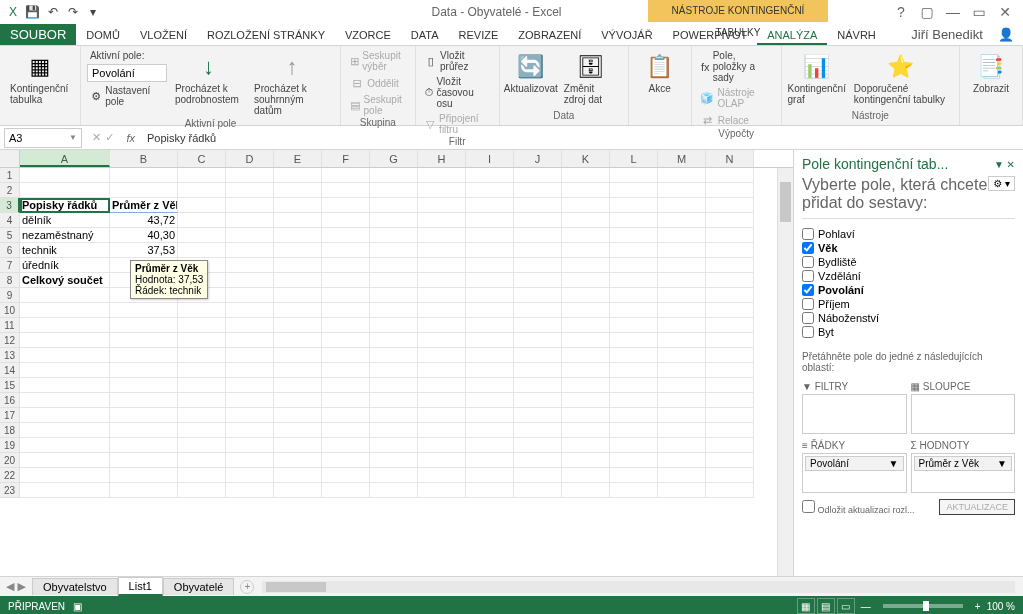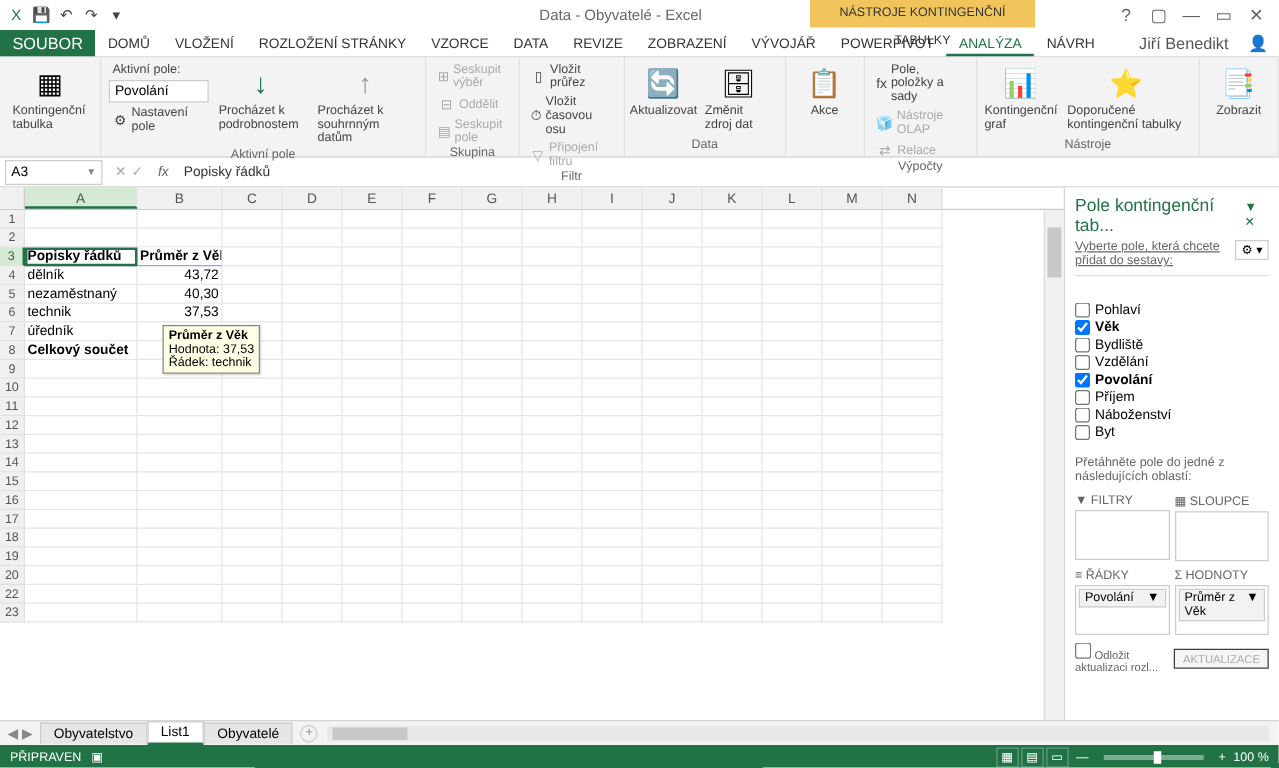--- a/index.html
+++ b/index.html
@@ -61,25 +61,25 @@
   .pivot-header { background: #fff; font-weight: bold; border-bottom: 1px solid #8ea9db; }
   .value-r { text-align: right; }
   .bold { font-weight: bold; }
   .sel-outline { position: absolute; border: 2px solid #217346; pointer-events: none; }
   .tooltip { position: absolute; background: #ffffe5; border: 1px solid #888; padding: 2px 4px; font-size: 10px; box-shadow: 1px 1px 2px rgba(0,0,0,0.2); }
   .tooltip div { white-space: nowrap; }
   .vscroll { position: absolute; right: 0; top: 18px; bottom: 0; width: 16px; background: #f0f0f0; border-left: 1px solid #ddd; }
   .vscroll-thumb { position: absolute; top: 14px; left: 2px; right: 2px; height: 40px; background: #c8c8c8; }
   
   
-  .fieldlist { width: 172px; border-left: 1px solid #d4d4d4; padding: 6px 8px; background: #fff; display: flex; flex-direction: column; font-size: 11px; }
+  .fieldlist { width: 230px; border-left: 1px solid #d4d4d4; padding: 6px 8px; background: #fff; display: flex; flex-direction: column; font-size: 11px; }
   .fl-title { font-size: 14px; color: #217346; margin-bottom: 4px; display: flex; align-items: center; justify-content: space-between; }
-  .fl-sub { color: #666; font-size: 10px; text-decoration: underline; }
+  .fl-sub { color: #666; font-size: 16px; }
   .fl-gear { border: 1px solid #ccc; padding: 1px 4px; font-size: 10px; }
-  .fl-fields { margin-top: 6px; border-top: 1px solid #ddd; padding-top: 20px; flex: 0 0 auto; }
+  .fl-fields { margin-top: 6px; border-top: 1px solid #ddd; padding-top: 8px; flex: 0 0 auto; }
   .fl-field { display: flex; align-items: center; gap: 4px; padding: 1px 0; }
   .fl-field input { width: 12px; height: 12px; }
   .fl-field.bold-l { font-weight: bold; }
   .fl-areas-label { margin-top: 12px; color: #666; font-size: 10px; }
   .fl-areas { display: grid; grid-template-columns: 1fr 1fr; gap: 4px; margin-top: 6px; }
   .fl-area { }
   .fl-area-h { font-size: 10px; color: #666; padding: 2px 0; }
   .fl-area-box { border: 1px solid #ccc; background: #fff; height: 40px; }
   .fl-area-item { background: #f2f2f2; border: 1px solid #ccc; margin: 2px; padding: 1px 4px; display: flex; justify-content: space-between; font-size: 10px; }
   .fl-defer { display: flex; align-items: center; gap: 4px; font-size: 9px; color: #666; margin-top: 6px; justify-content: space-between; }

